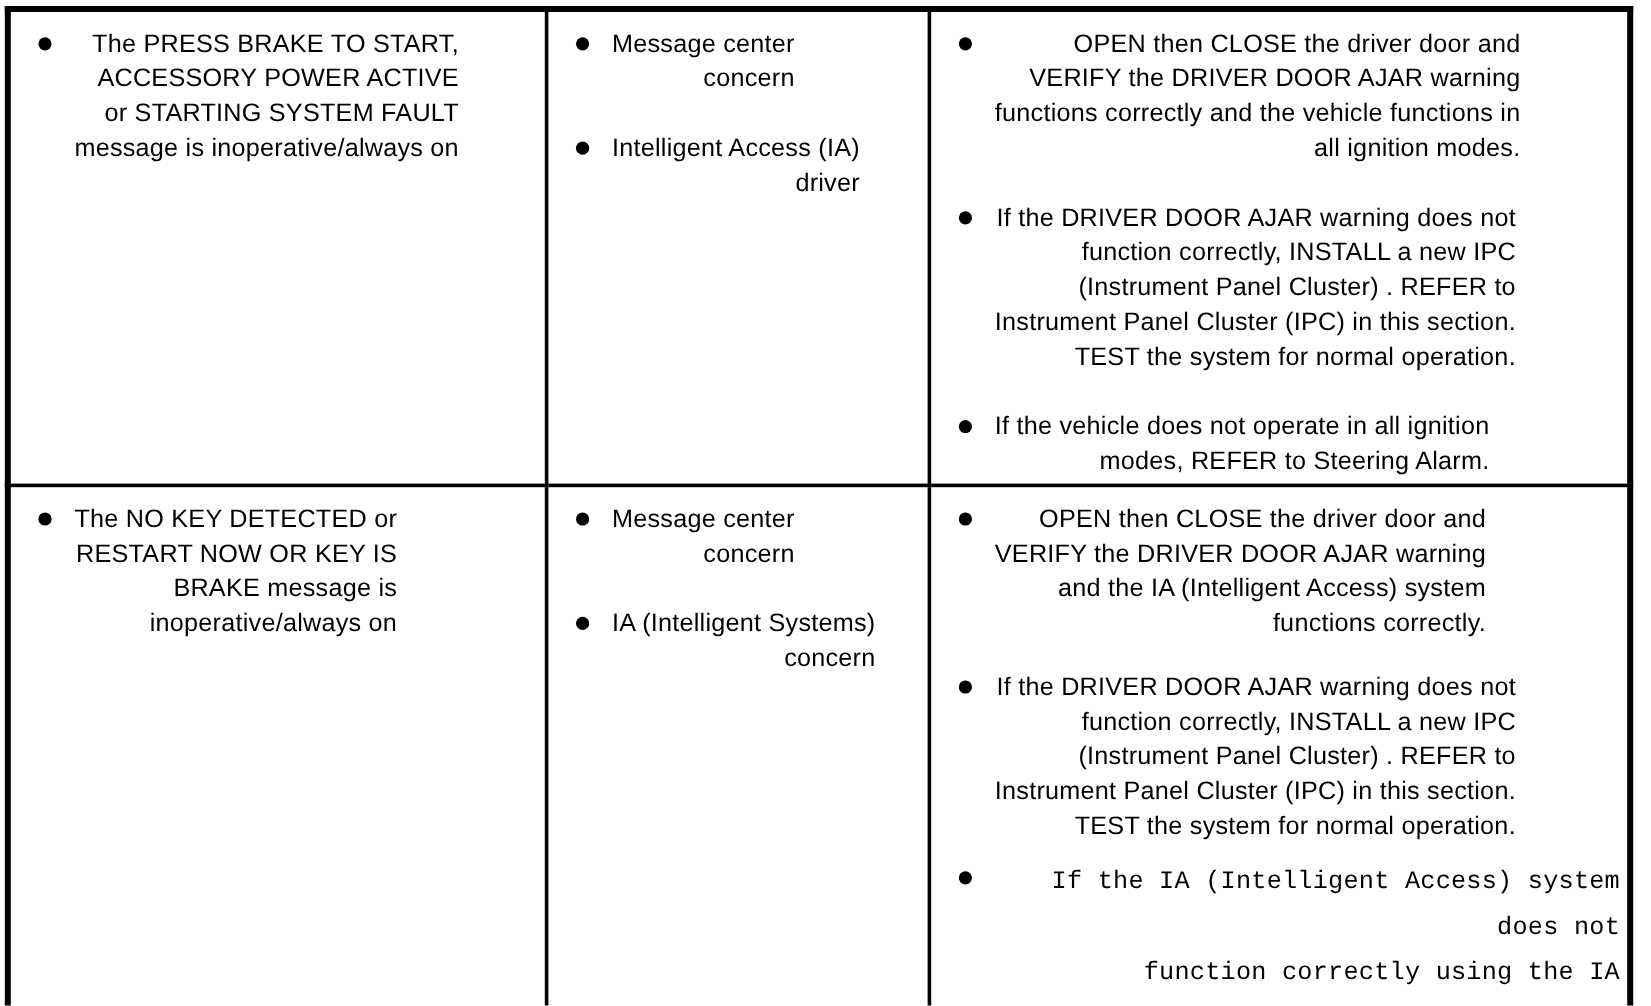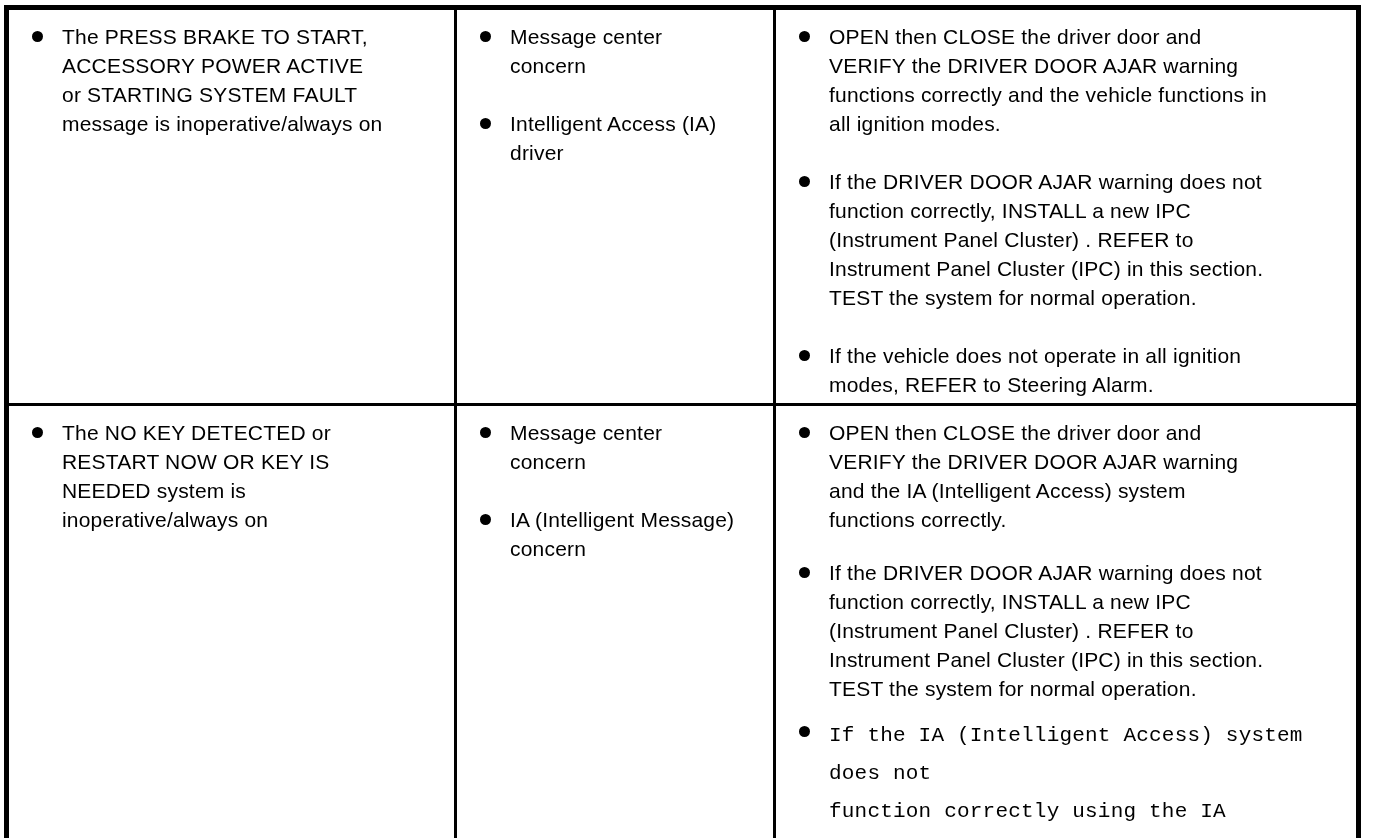--- a/index.html
+++ b/index.html
@@ -9,20 +9,21 @@
     width: 1376px;
     height: 838px;
     overflow: hidden;
   }
   .page {
     position: relative;
     width: 1276px;
     height: 838px;
     font-family: "Liberation Sans", "DejaVu Sans", sans-serif;
     color: #000000;
+    text-align: right;
   }
   table.diag {
     position: absolute;
     left: 4px;
     top: 5px;
     width: 1352px;
     height: 827px;
     border-collapse: collapse;
     table-layout: fixed;
     background: #ffffff;
@@ -132,35 +133,35 @@
         </td>
       </tr>
 
       <tr class="r2">
         <td class="symptom">
           <ul class="blist">
             <li>
               <span class="bullet"></span>
               <span class="li-text">The NO KEY DETECTED or
 RESTART NOW OR KEY IS
-NEEDED system is
+BRAKE message is
 inoperative/always on</span>
             </li>
           </ul>
         </td>
         <td class="sources">
           <ul class="blist">
             <li>
               <span class="bullet"></span>
               <span class="li-text">Message center
 concern</span>
             </li>
             <li>
               <span class="bullet"></span>
-              <span class="li-text">IA (Intelligent Message)
+              <span class="li-text">IA (Intelligent Systems)
 concern</span>
             </li>
           </ul>
         </td>
         <td class="actions">
           <ul class="blist">
             <li>
               <span class="bullet"></span>
               <span class="li-text">OPEN then CLOSE the driver door and
 VERIFY the DRIVER DOOR AJAR warning

